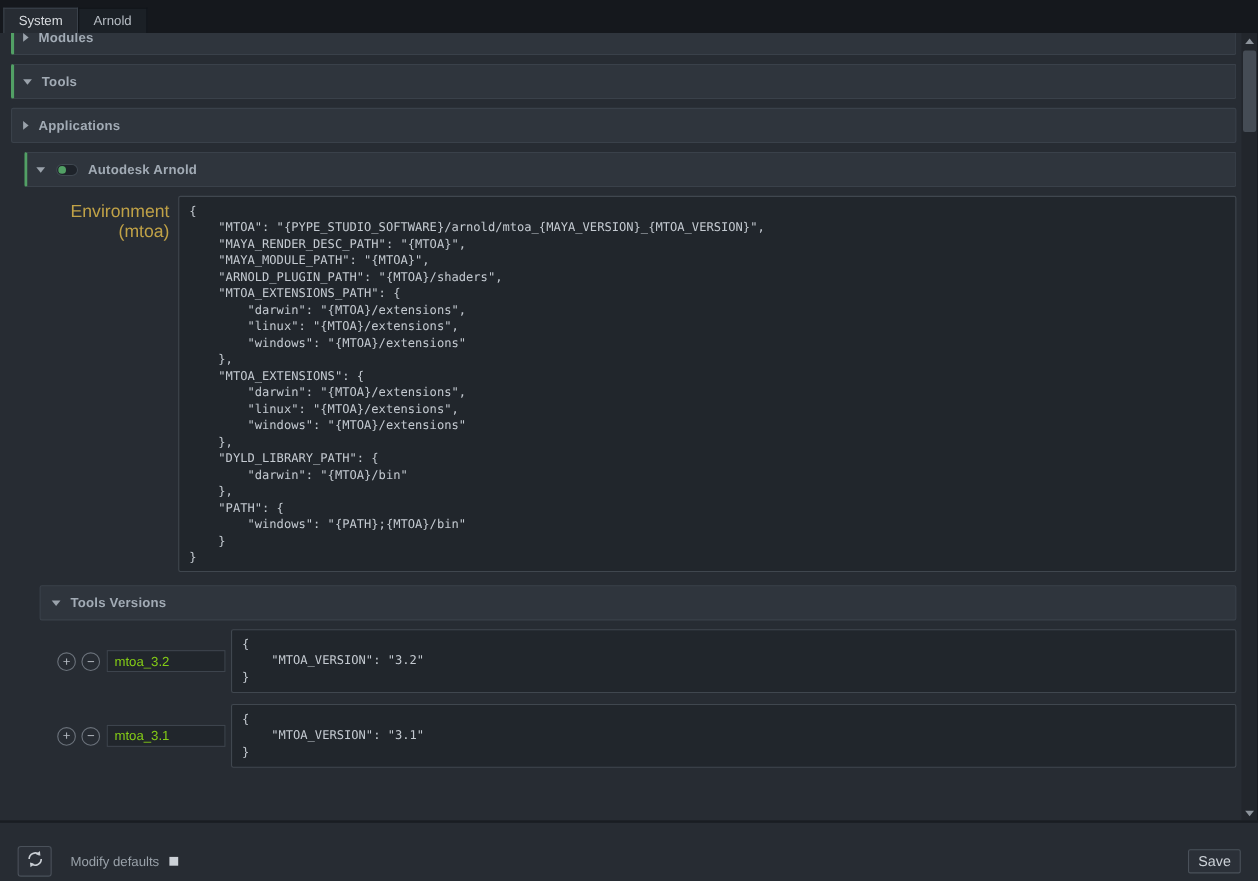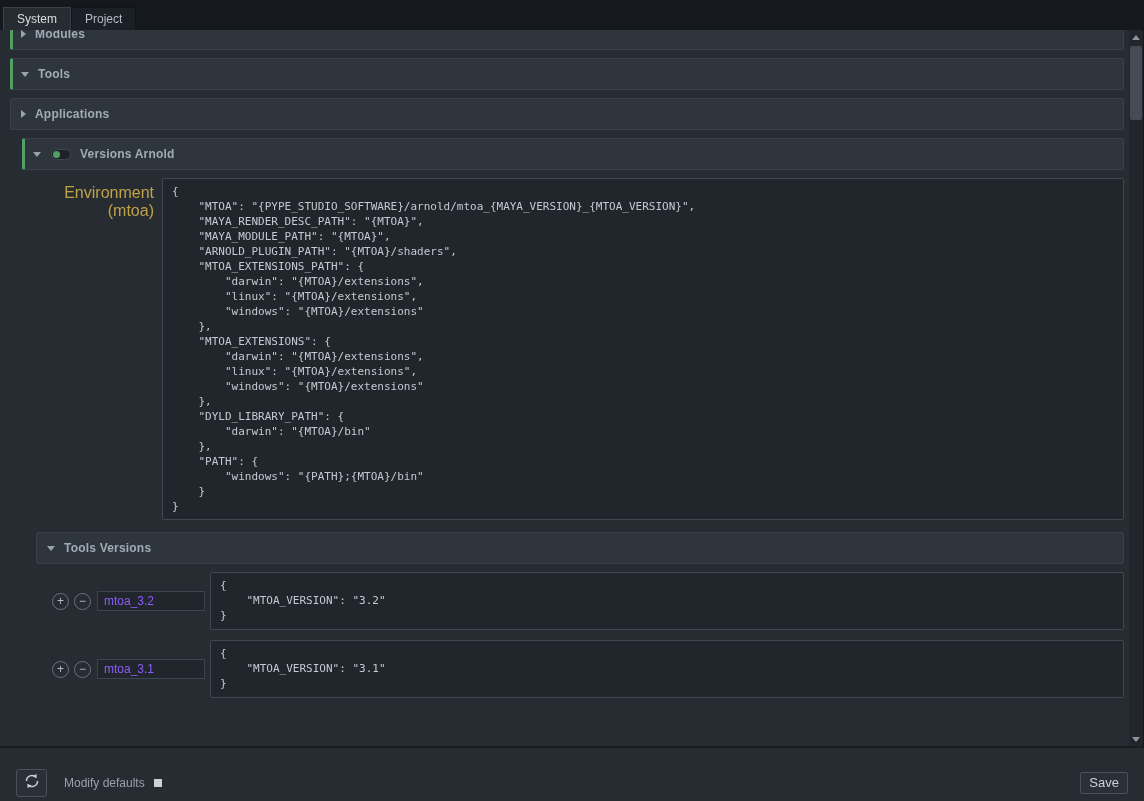--- a/index.html
+++ b/index.html
@@ -69,21 +69,21 @@
   .vcontrols { display: flex; align-items: center; flex: 0 0 158px; width: 158px; }
   .circle {
     width: 17px; height: 17px; border-radius: 50%;
     border: 1px solid #6b727b; background: transparent; color: #b7bdc4;
     font-size: 12px; line-height: 1; padding: 0; margin-right: 5px;
     display: flex; align-items: center; justify-content: center; cursor: pointer;
     font-family: "Liberation Sans", sans-serif;
   }
   .keyinput {
     width: 108px; height: 20px; background: #21262c; border: 1px solid #3d444d;
-    color: #8b5cf6; font-size: 12px; padding: 1px 6px; margin-left: 1px;
+    color: #84cc16; font-size: 12px; padding: 1px 6px; margin-left: 1px;
     font-family: "Liberation Sans", sans-serif;
   }
 
   
   .scrollbar {
     position: absolute; top: 30px; right: 1px; width: 14px; height: 716px;
     background: #22262c; display: flex; flex-direction: column; align-items: center;
   }
   .sb-arrow { width: 14px; height: 14px; display: flex; align-items: center; justify-content: center; cursor: pointer; flex: 0 0 auto; }
   .sb-tri-up   { width: 0; height: 0; border-left: 4px solid transparent; border-right: 4px solid transparent; border-bottom: 5px solid #8d949c; }
@@ -113,21 +113,21 @@
 </head>
 <body>
 
 <div>
 
   <div class="tabbar">
     <div class="tab active">
       <span>System</span>
     </div>
     <div class="tab">
-      <span>Project</span>
+      <span>Arnold</span>
     </div>
   </div>
 
   <div class="main">
 
     <div class="hdr accent cut">
       <span class="tri right"></span>
       <span class="hlabel">Modules</span>
     </div>
 
@@ -141,21 +141,21 @@
       <span class="hlabel">Applications</span>
     </div>
 
     <div class="indent1">
 
       <div class="hdr accent">
         <span class="tri down"></span>
         <span class="toggle">
             <span class="knob"></span>
           </span>
-        <span class="hlabel">Versions Arnold</span>
+        <span class="hlabel">Autodesk Arnold</span>
       </div>
 
       <div class="env-row">
         <div class="env-label">Environment (mtoa)</div>
         <div class="codebox">{
     "MTOA": "{PYPE_STUDIO_SOFTWARE}/arnold/mtoa_{MAYA_VERSION}_{MTOA_VERSION}",
     "MAYA_RENDER_DESC_PATH": "{MTOA}",
     "MAYA_MODULE_PATH": "{MTOA}",
     "ARNOLD_PLUGIN_PATH": "{MTOA}/shaders",
     "MTOA_EXTENSIONS_PATH": {

